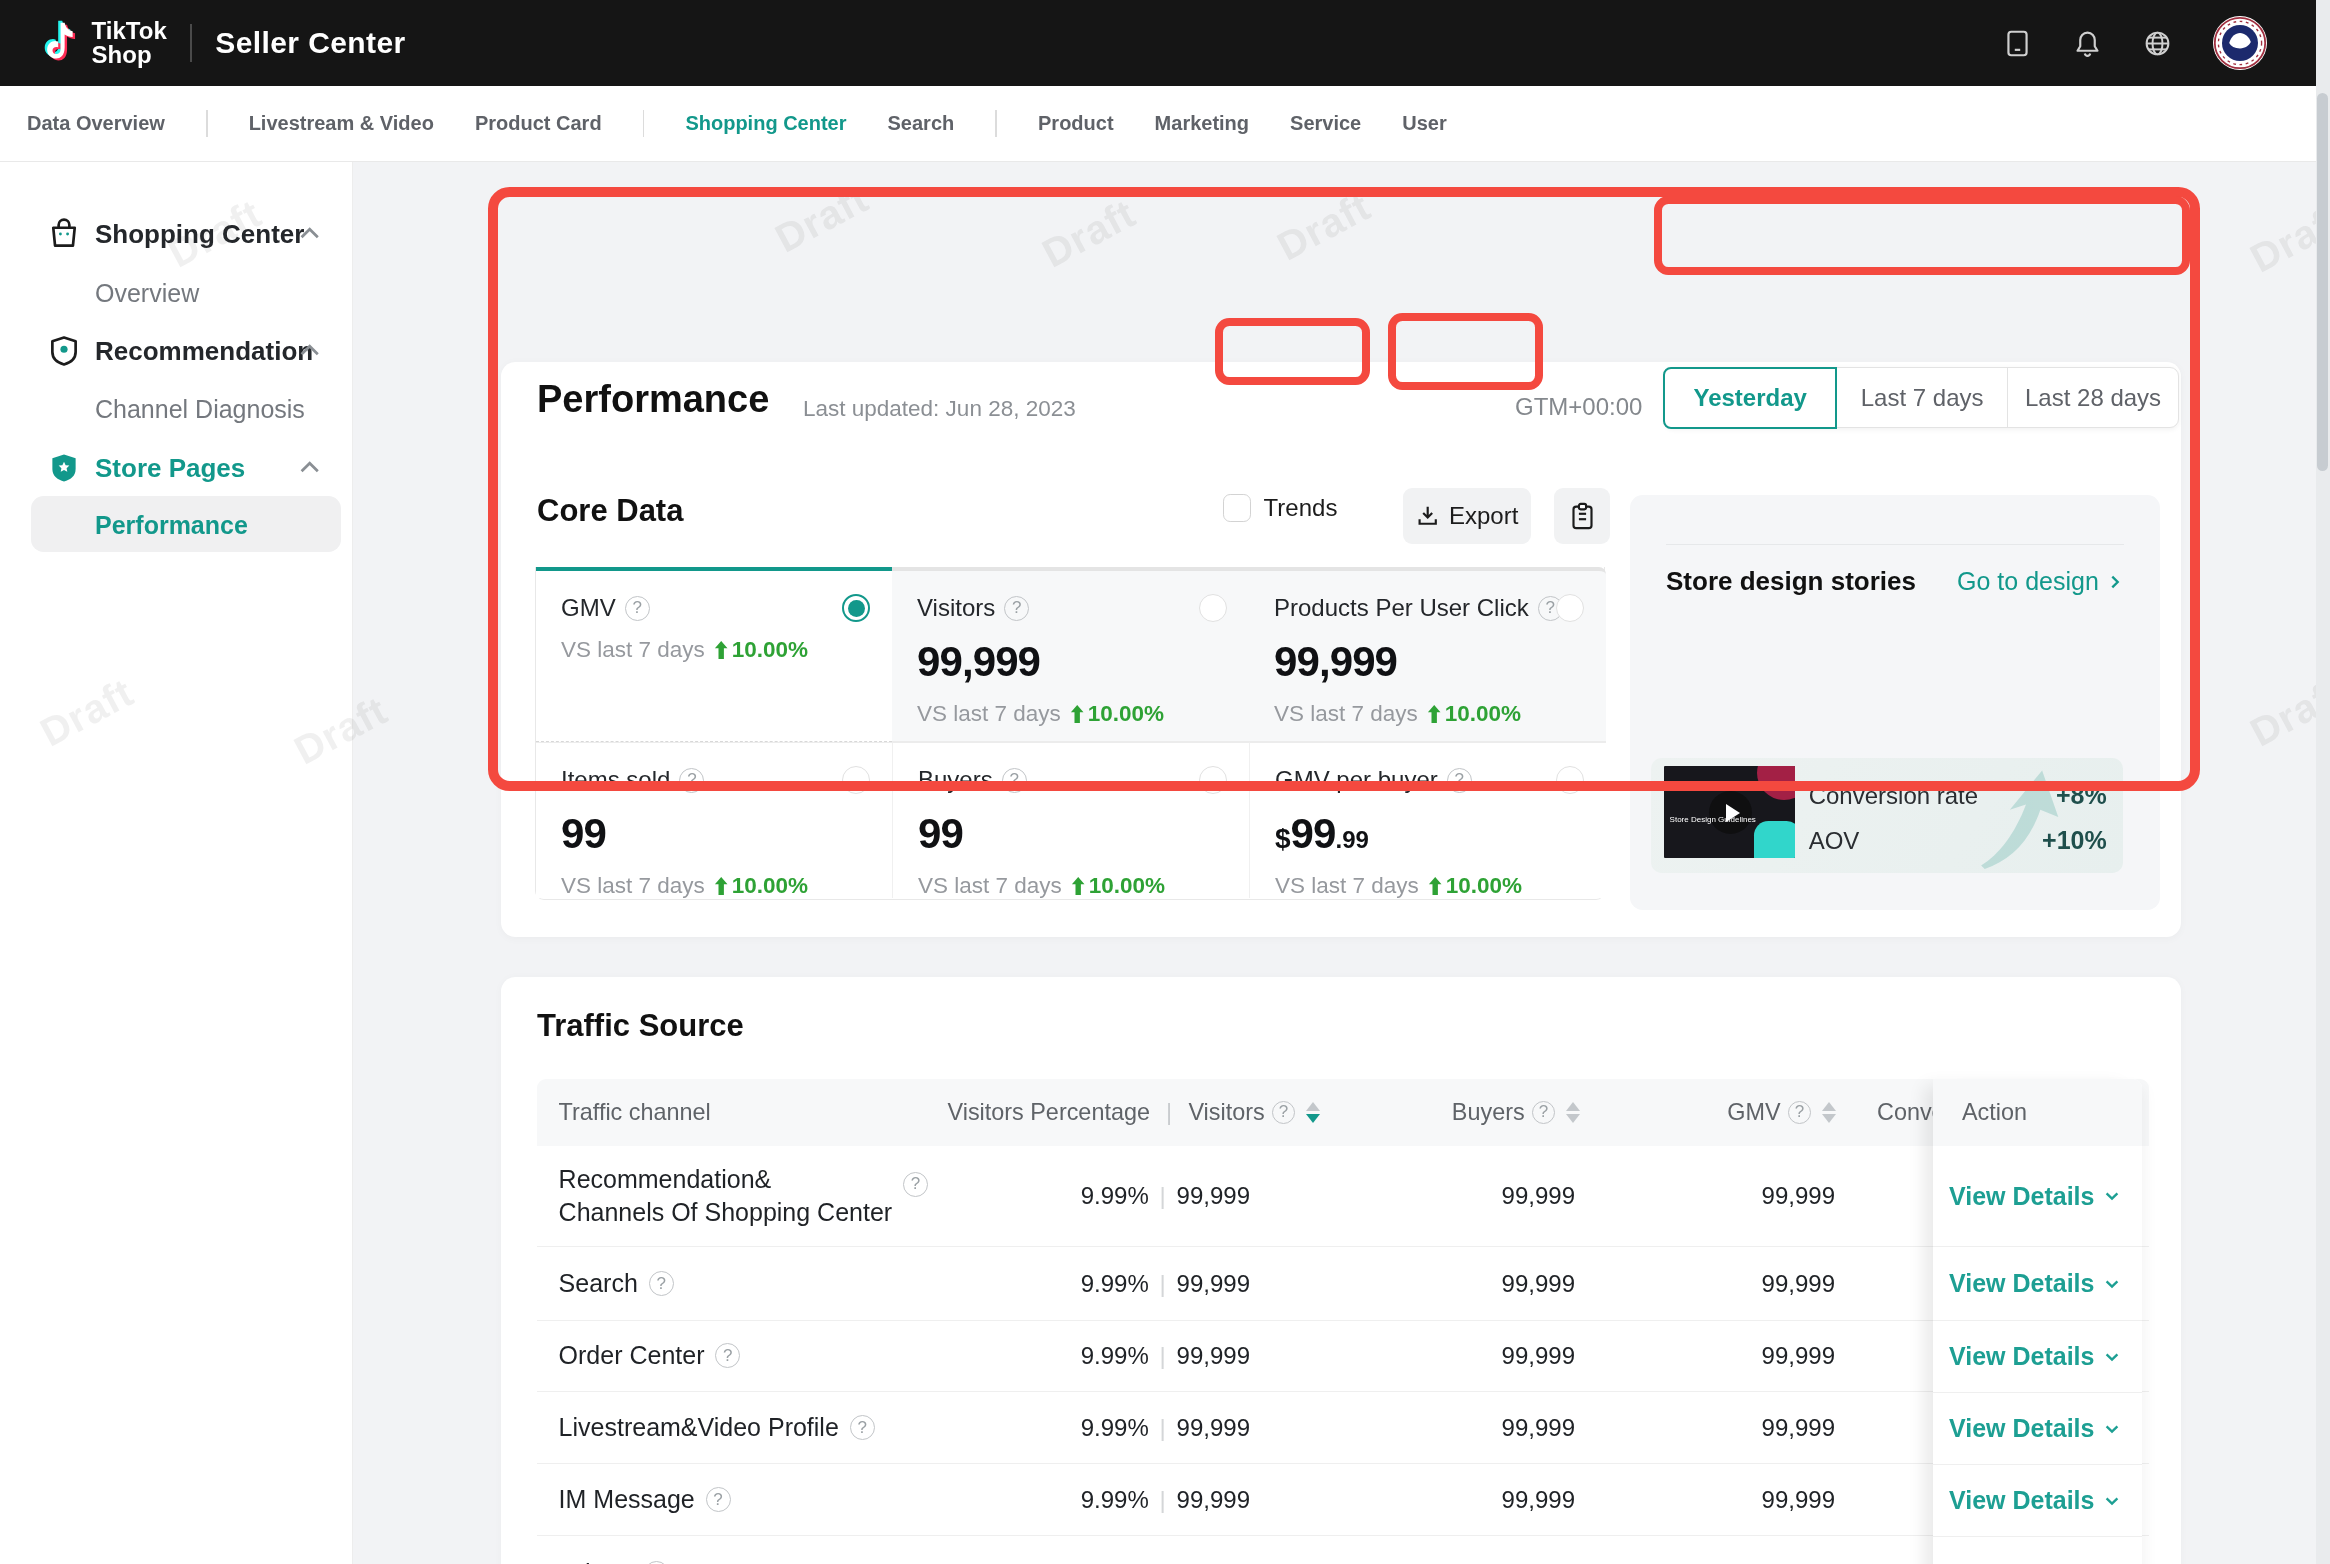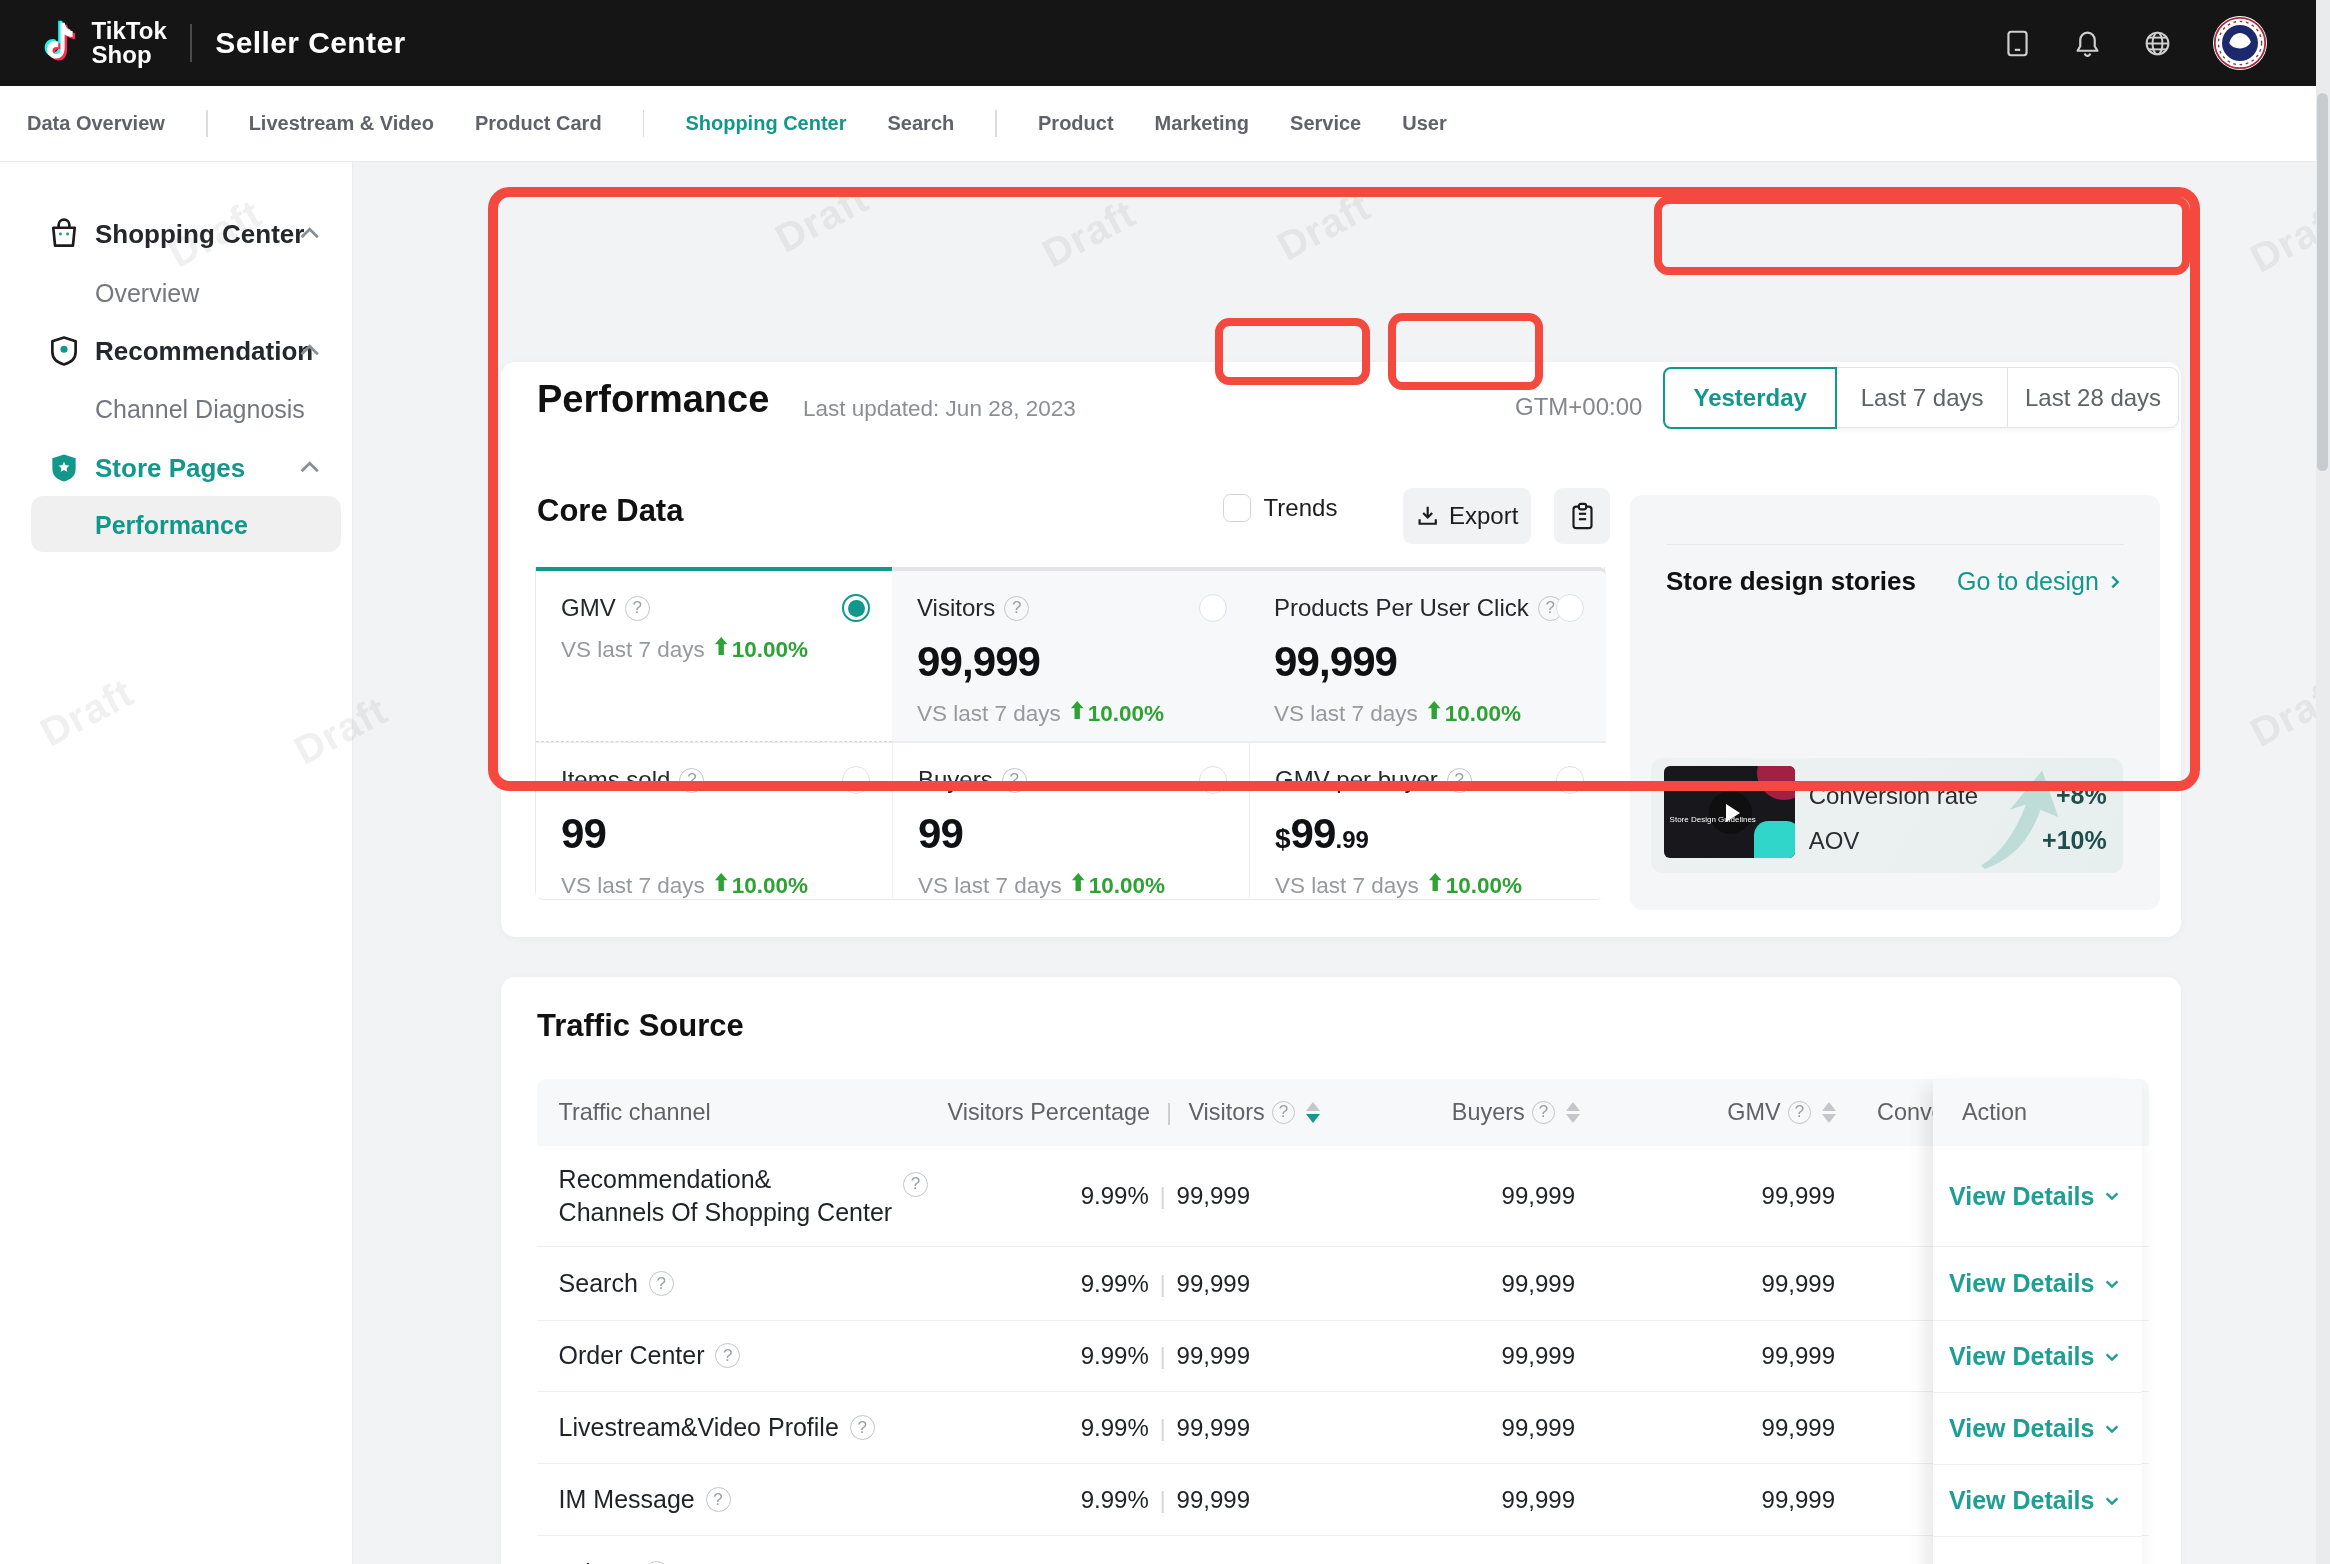--- a/index.html
+++ b/index.html
@@ -68,34 +68,34 @@
   .glabel{font-size:24px;color:#24272b}
   .q{width:25px;height:25px;border:1.8px solid #c2c5c8;border-radius:50%;color:#9aa0a4;font-size:17px;display:inline-flex;align-items:center;justify-content:center;flex:0 0 auto;background:transparent}
   .radio{position:absolute;right:21.6px;top:23.4px;width:28px;height:28px;border-radius:50%;border:1.8px solid #e1e1e1;background:#fff}
   .radio.sel{border:2.7px solid #12988b}
   .radio.sel::after{content:"";position:absolute;inset:3.6px;background:#12988b;border-radius:50%}
   .gvalue{margin-top:16px;font-weight:700;color:#101114}
   .gvalue .cur{font-size:28px}
   .gvalue .main{font-size:42px;letter-spacing:-0.9px}
   .gvalue .dec{font-size:24px}
   .vs-row{margin-top:15px;display:flex;align-items:center;gap:9px;font-size:22.5px;color:#96999e}
-  .chg{color:#2ea235;font-weight:700;font-size:22.5px;display:flex;gap:3.6px}
+  .chg{color:#2ea235;font-weight:700;font-size:22.5px;display:flex;align-items:center;gap:3.6px}
   .up-arrow{width:14.4px;height:18px;display:inline-block}
 
   
   .panel{position:absolute;left:1129px;top:133px;width:530px;height:415px;background:#f5f6f8;border-radius:12.6px;padding:27px 36px}
   .panel-head{display:flex;align-items:center;justify-content:space-between}
   .panel-title{font-size:28px;font-weight:700;color:#111}
   .tlink{color:#12988b;font-size:24px;font-weight:500;display:flex;align-items:center;gap:7.2px;cursor:pointer;text-decoration:none}
   .panel-desc{margin-top:20px;font-size:23.4px;line-height:33px;color:#9aa0a6;width:460px}
   .panel-div{margin-top:21.6px;border-top:1.8px solid #e6e8ea}
   .stories-head{margin-top:21.6px;display:flex;align-items:center;justify-content:space-between}
   .stories-title{font-size:26px;font-weight:700;color:#111}
   .mini-card{position:absolute;left:20.7px;top:263px;width:472px;height:115px;background:linear-gradient(120deg,#edf2f1,#e7efee);border-radius:10.8px;overflow:hidden}
-  .thumb{position:absolute;left:13.5px;top:8px;width:131px;height:92px;background:#17171c;border-radius:6px;overflow:hidden}
+  .thumb{position:absolute;left:13.5px;top:8px;width:131px;height:92px;background:#17171c;border-radius:1px;overflow:hidden}
   .blob-red{position:absolute;right:-16px;top:-20px;width:54px;height:54px;border-radius:50%;background:#a32045}
   .blob-teal{position:absolute;right:-5.4px;bottom:-12.6px;width:47px;height:50px;border-radius:14.4px;background:#31d6cb}
   .play{position:absolute;left:45px;top:25px;width:43px;height:43px;border-radius:50%;background:rgba(10,10,10,.65);display:flex;align-items:center;justify-content:center}
   .play::after{content:"";border-left:14.4px solid #fff;border-top:9px solid transparent;border-bottom:9px solid transparent;margin-left:4.5px}
   .thumb-caption{position:absolute;left:5.4px;top:49px;color:#fff;font-size:8px;white-space:nowrap}
   .mini-row{position:absolute;left:158px;width:298px;display:flex;justify-content:space-between;align-items:center}
   .mini-label{font-size:24px;color:#2a2d31}
   .mini-val{font-size:25px;font-weight:700;color:#1f4f4c}
   .swoosh{position:absolute;right:52px;top:7.2px;width:99px;height:104px;opacity:.35}
 

